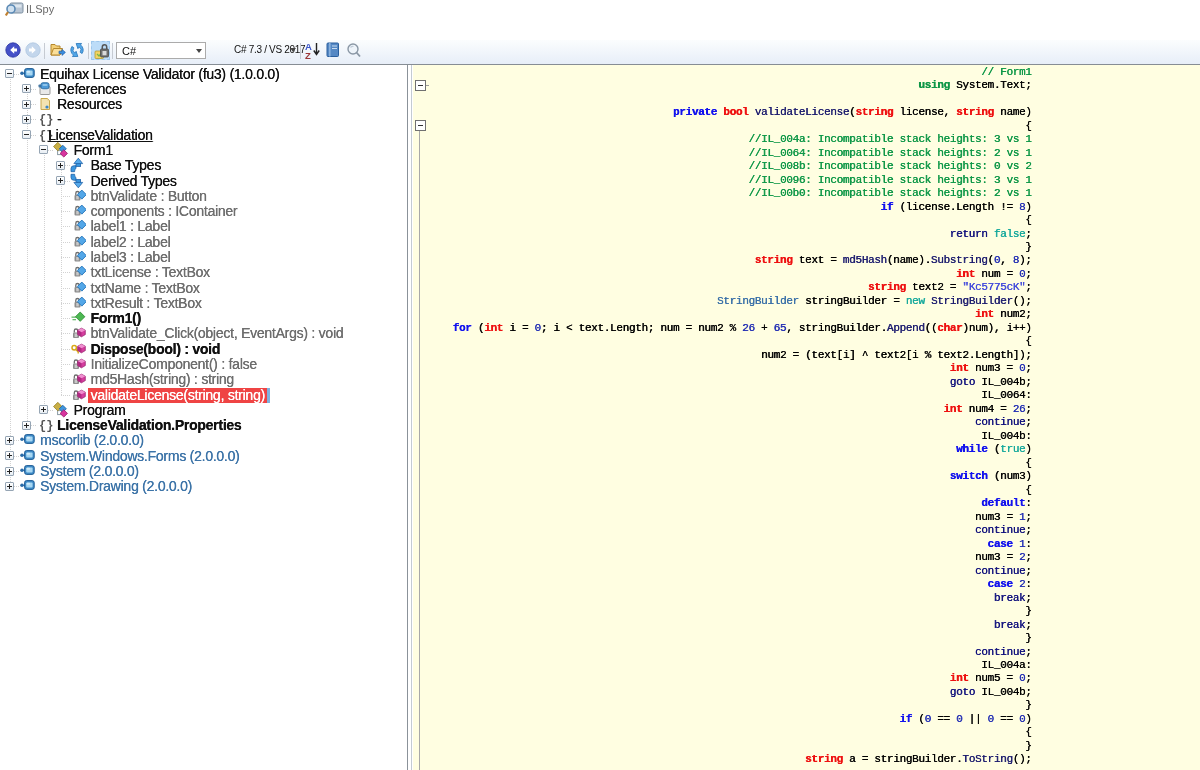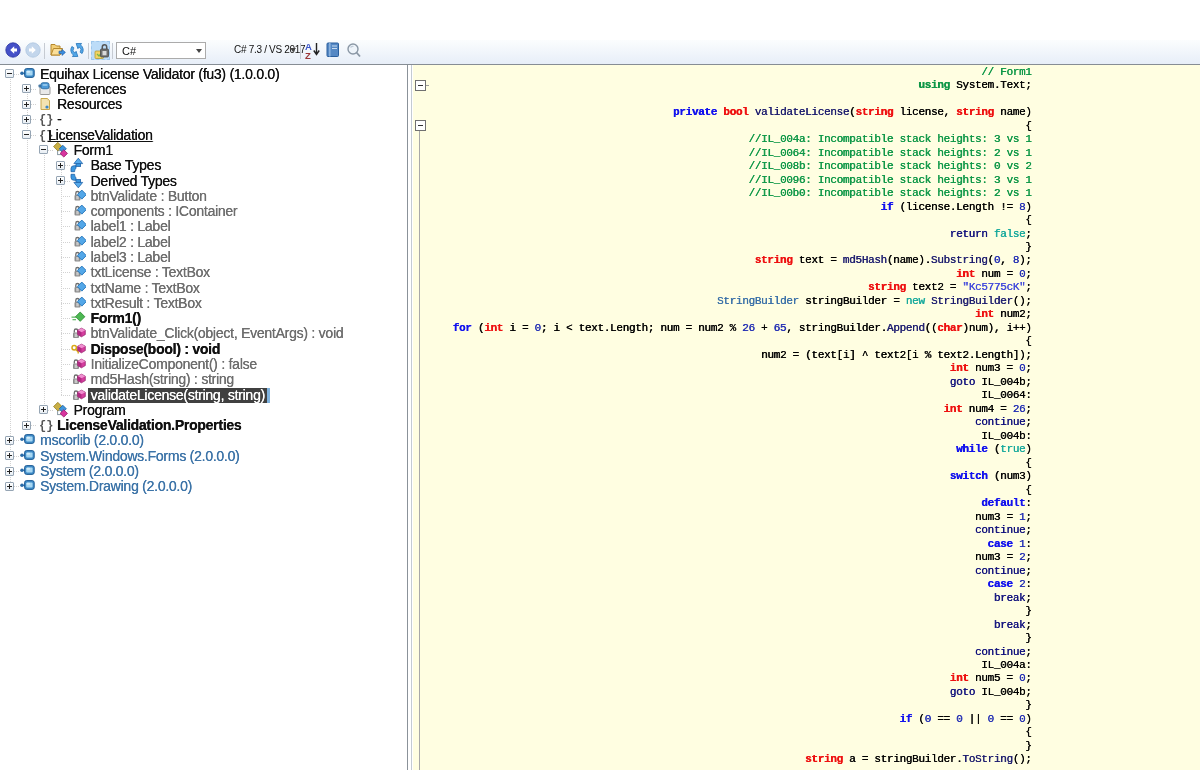--- a/index.html
+++ b/index.html
@@ -57,20 +57,29 @@
 .y{color:#3a70a8}
 .w{color:#17a99c}
 .fold{position:absolute;left:1.5px;width:11px;height:11px;background:#fff;
  border:1px solid #707070;box-sizing:border-box;}
 .fold:before{content:"";position:absolute;left:2px;top:4px;width:5px;height:1px;background:#333;}
 #foldline{position:absolute;left:6px;top:66px;width:1px;height:639px;background:#a8a8a8;}
 </style>
 </head>
 <body>
 <div id="win">
+  <div id="titlebar">
+    <svg style="position:absolute;left:5px;top:2px;" width="19" height="15" viewBox="0 0 19 15">
+      <rect x="5" y="1" width="13" height="10" rx="1.5" fill="#b9c6d4" stroke="#7d8fa0" stroke-width="1"></rect>
+      <rect x="6.5" y="2.5" width="10" height="3" fill="#dde6ee"></rect>
+      <circle cx="6" cy="7" r="4" fill="#cfe0ef" stroke="#5b8ab5" stroke-width="1.6"></circle>
+      <line x1="3" y1="10" x2="0.8" y2="13.5" stroke="#c08030" stroke-width="2.2"></line>
+    </svg>
+    <span id="apptitle">ILSpy</span>
+  </div>
   <div id="toolbar">
     <svg style="position:absolute;left:5px;top:2px;" width="16" height="16" viewBox="0 0 16 16">
       <circle cx="8" cy="8" r="7.2" fill="#4450c8" stroke="#2a34a0" stroke-width="0.8"></circle>
       <path d="M9.2 4.2 L5.2 8 L9.2 11.8 L9.2 9.4 L12 9.4 L12 6.6 L9.2 6.6 Z" fill="#fff"></path>
     </svg>
     <svg style="position:absolute;left:25px;top:2px;" width="16" height="16" viewBox="0 0 16 16">
       <circle cx="8" cy="8" r="7.2" fill="#c3d6ec" stroke="#afc6e0" stroke-width="0.8"></circle>
       <path d="M6.8 4.2 L10.8 8 L6.8 11.8 L6.8 9.4 L4 9.4 L4 6.6 L6.8 6.6 Z" fill="#fff"></path>
     </svg>
     <div class="tsep" style="left:44px;"></div>
@@ -313,21 +322,21 @@
 <svg style="position:absolute;left:70.0px;top:321.59px;" width="16" height="16" viewBox="0 0 16 16">
         <rect x="3" y="7.5" width="6" height="5.5" rx="1" fill="#8c8c8c"></rect>
         <path d="M4.3 7.5 L4.3 5.7 A1.7 1.7 0 0 1 7.7 5.7 L7.7 7.5" fill="none" stroke="#6e6e6e" stroke-width="1.3"></path>
         <rect x="4.6" y="8.5" width="2.8" height="3.6" fill="#c9c9c9"></rect>
         <g>
           <path d="M11.5 3.2 L15.3 5.2 L15.3 9.6 L11.5 11.8 L7.7 9.6 L7.7 5.2 Z" fill="#d43d9e" stroke="#8e1b66" stroke-width="0.7"></path>
           <path d="M7.7 5.2 L11.5 7.2 L15.3 5.2 L11.5 3.2 Z" fill="#ef8ecf"></path>
           <path d="M11.5 7.2 L11.5 11.8 L7.7 9.6 L7.7 5.2 Z" fill="#b12a83"></path>
         </g>
       </svg>
-<div class="trow" style="left:88.0px;top:322.5px;width:176px;height:15px;background:#404040;padding:0 2.5px;line-height:15px;color:#fff;">validateLicense(string, string) : bool</div>
+<div class="trow" style="left:88.0px;top:322.5px;width:176px;height:15px;background:#ef4444;padding:0 2.5px;line-height:15px;color:#fff;">validateLicense(string, string) : bool</div>
       <div style="position:absolute;left:267px;top:322.5px;width:3px;height:15px;background:#7fb2de;"></div>
 <div style="position:absolute;left:43.5px;top:344.88px;width:9px;height:1px;border-top:1px dotted #d2d2d2;"></div>
 <div class="exp plus" style="left:39.0px;top:340.38px;"></div>
 <svg style="position:absolute;left:53.0px;top:336.88px;" width="16" height="16" viewBox="0 0 16 16">
         <rect x="4.6" y="8.6" width="4" height="4" fill="none" stroke="#8a9aa5" stroke-width="1"></rect>
         <rect x="1.8" y="1.6" width="6" height="6" transform="rotate(45 4.8 4.6)" fill="#c9af45" stroke="#9a832a" stroke-width="0.8"></rect>
         <rect x="7.3" y="4.3" width="5" height="5" transform="rotate(45 9.8 6.8)" fill="#3f97dc" stroke="#1f62a8" stroke-width="0.8"></rect>
         <rect x="8.2" y="8.8" width="5.2" height="5.2" transform="rotate(45 10.8 11.4)" fill="#d8359e" stroke="#9c1a6e" stroke-width="0.8"></rect>
       </svg>
 <div class="trow" style="left:73.5px;top:336.88px;line-height:16px;">Program</div>

